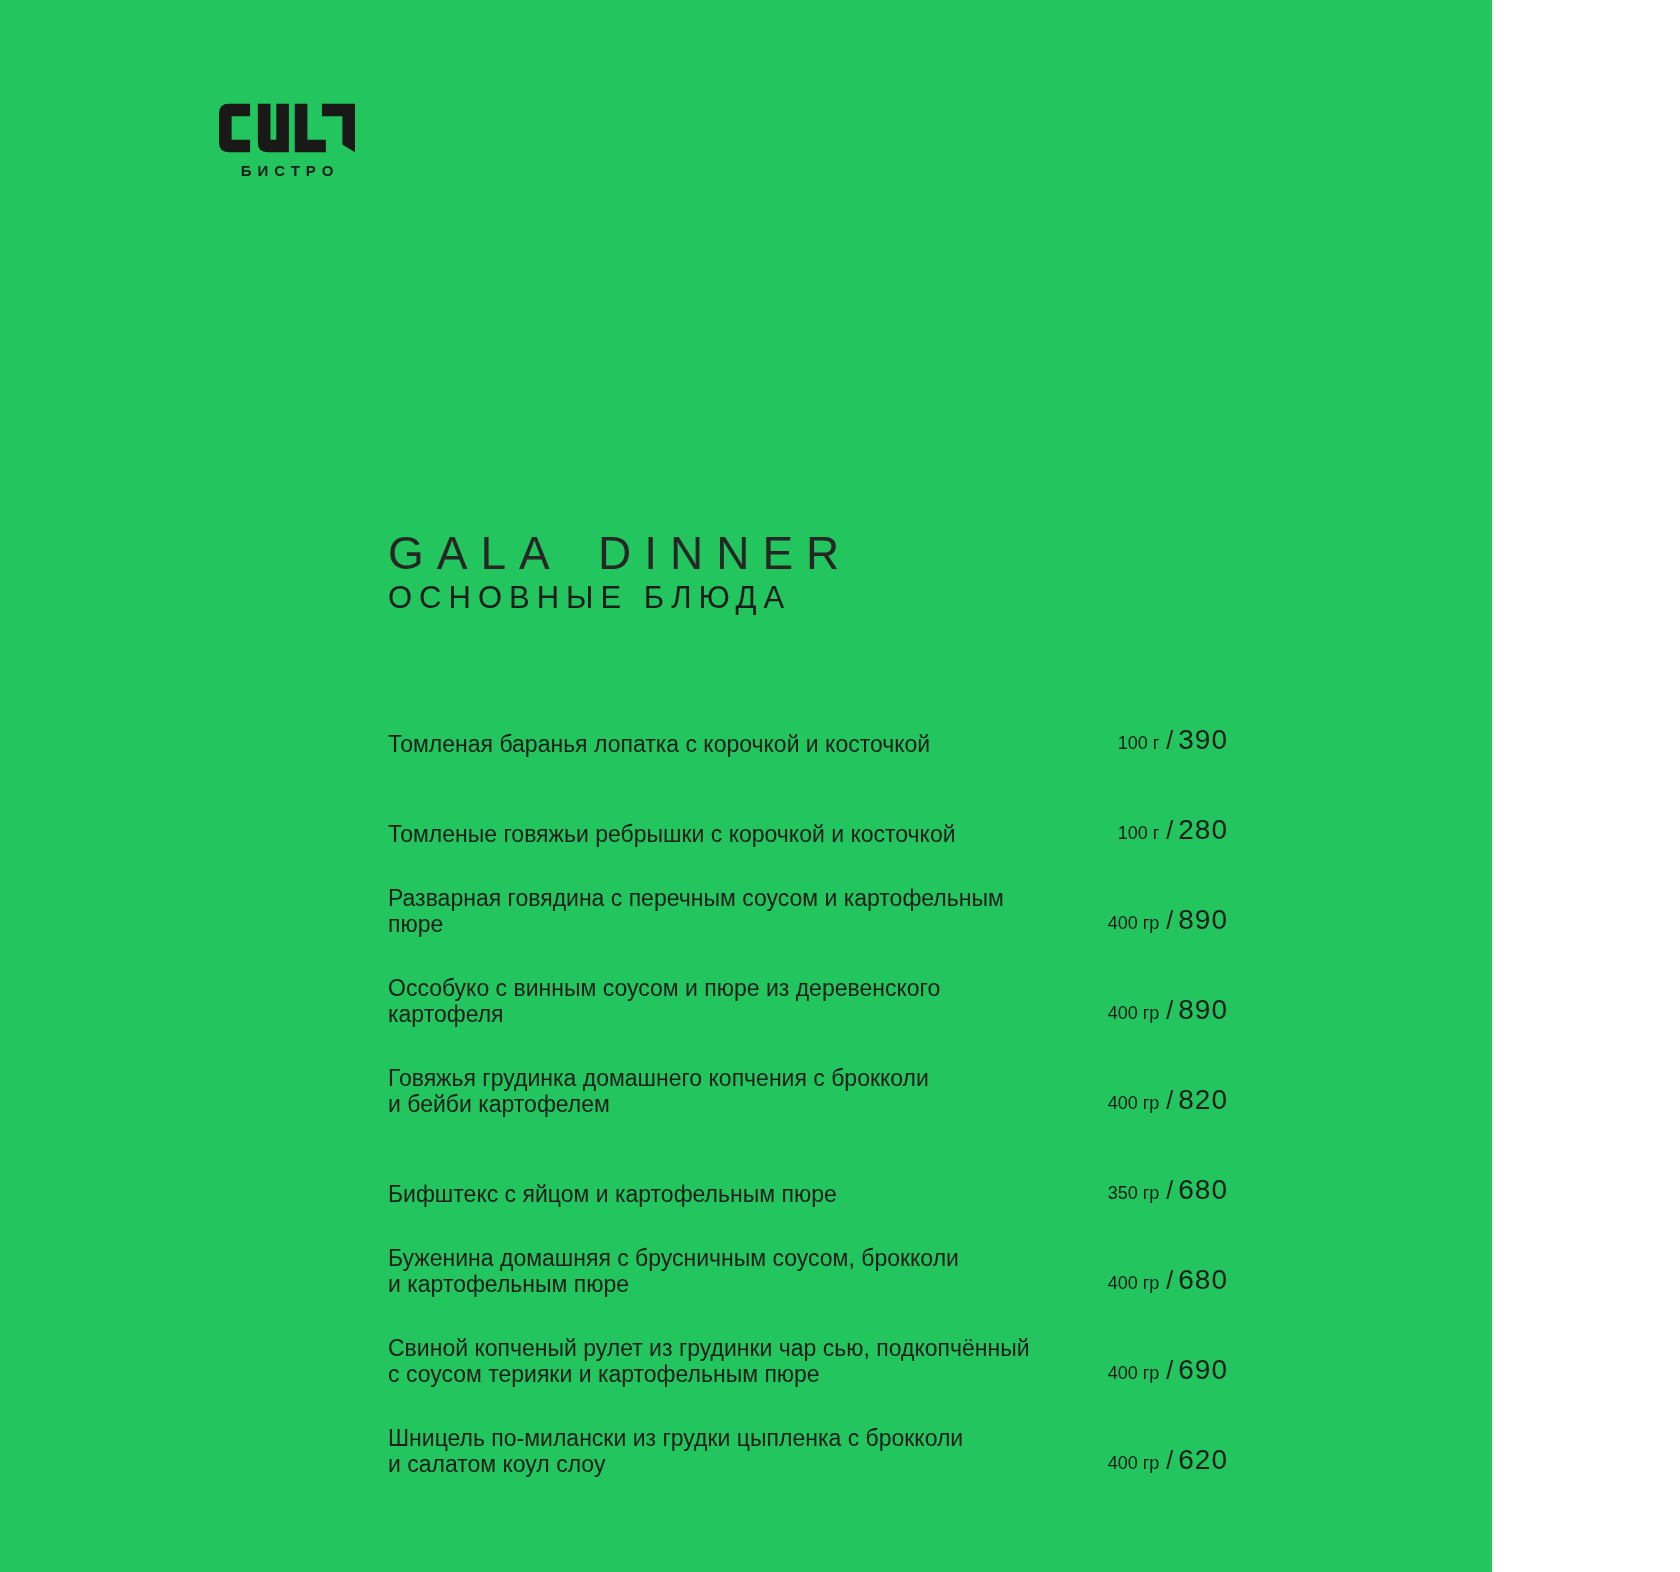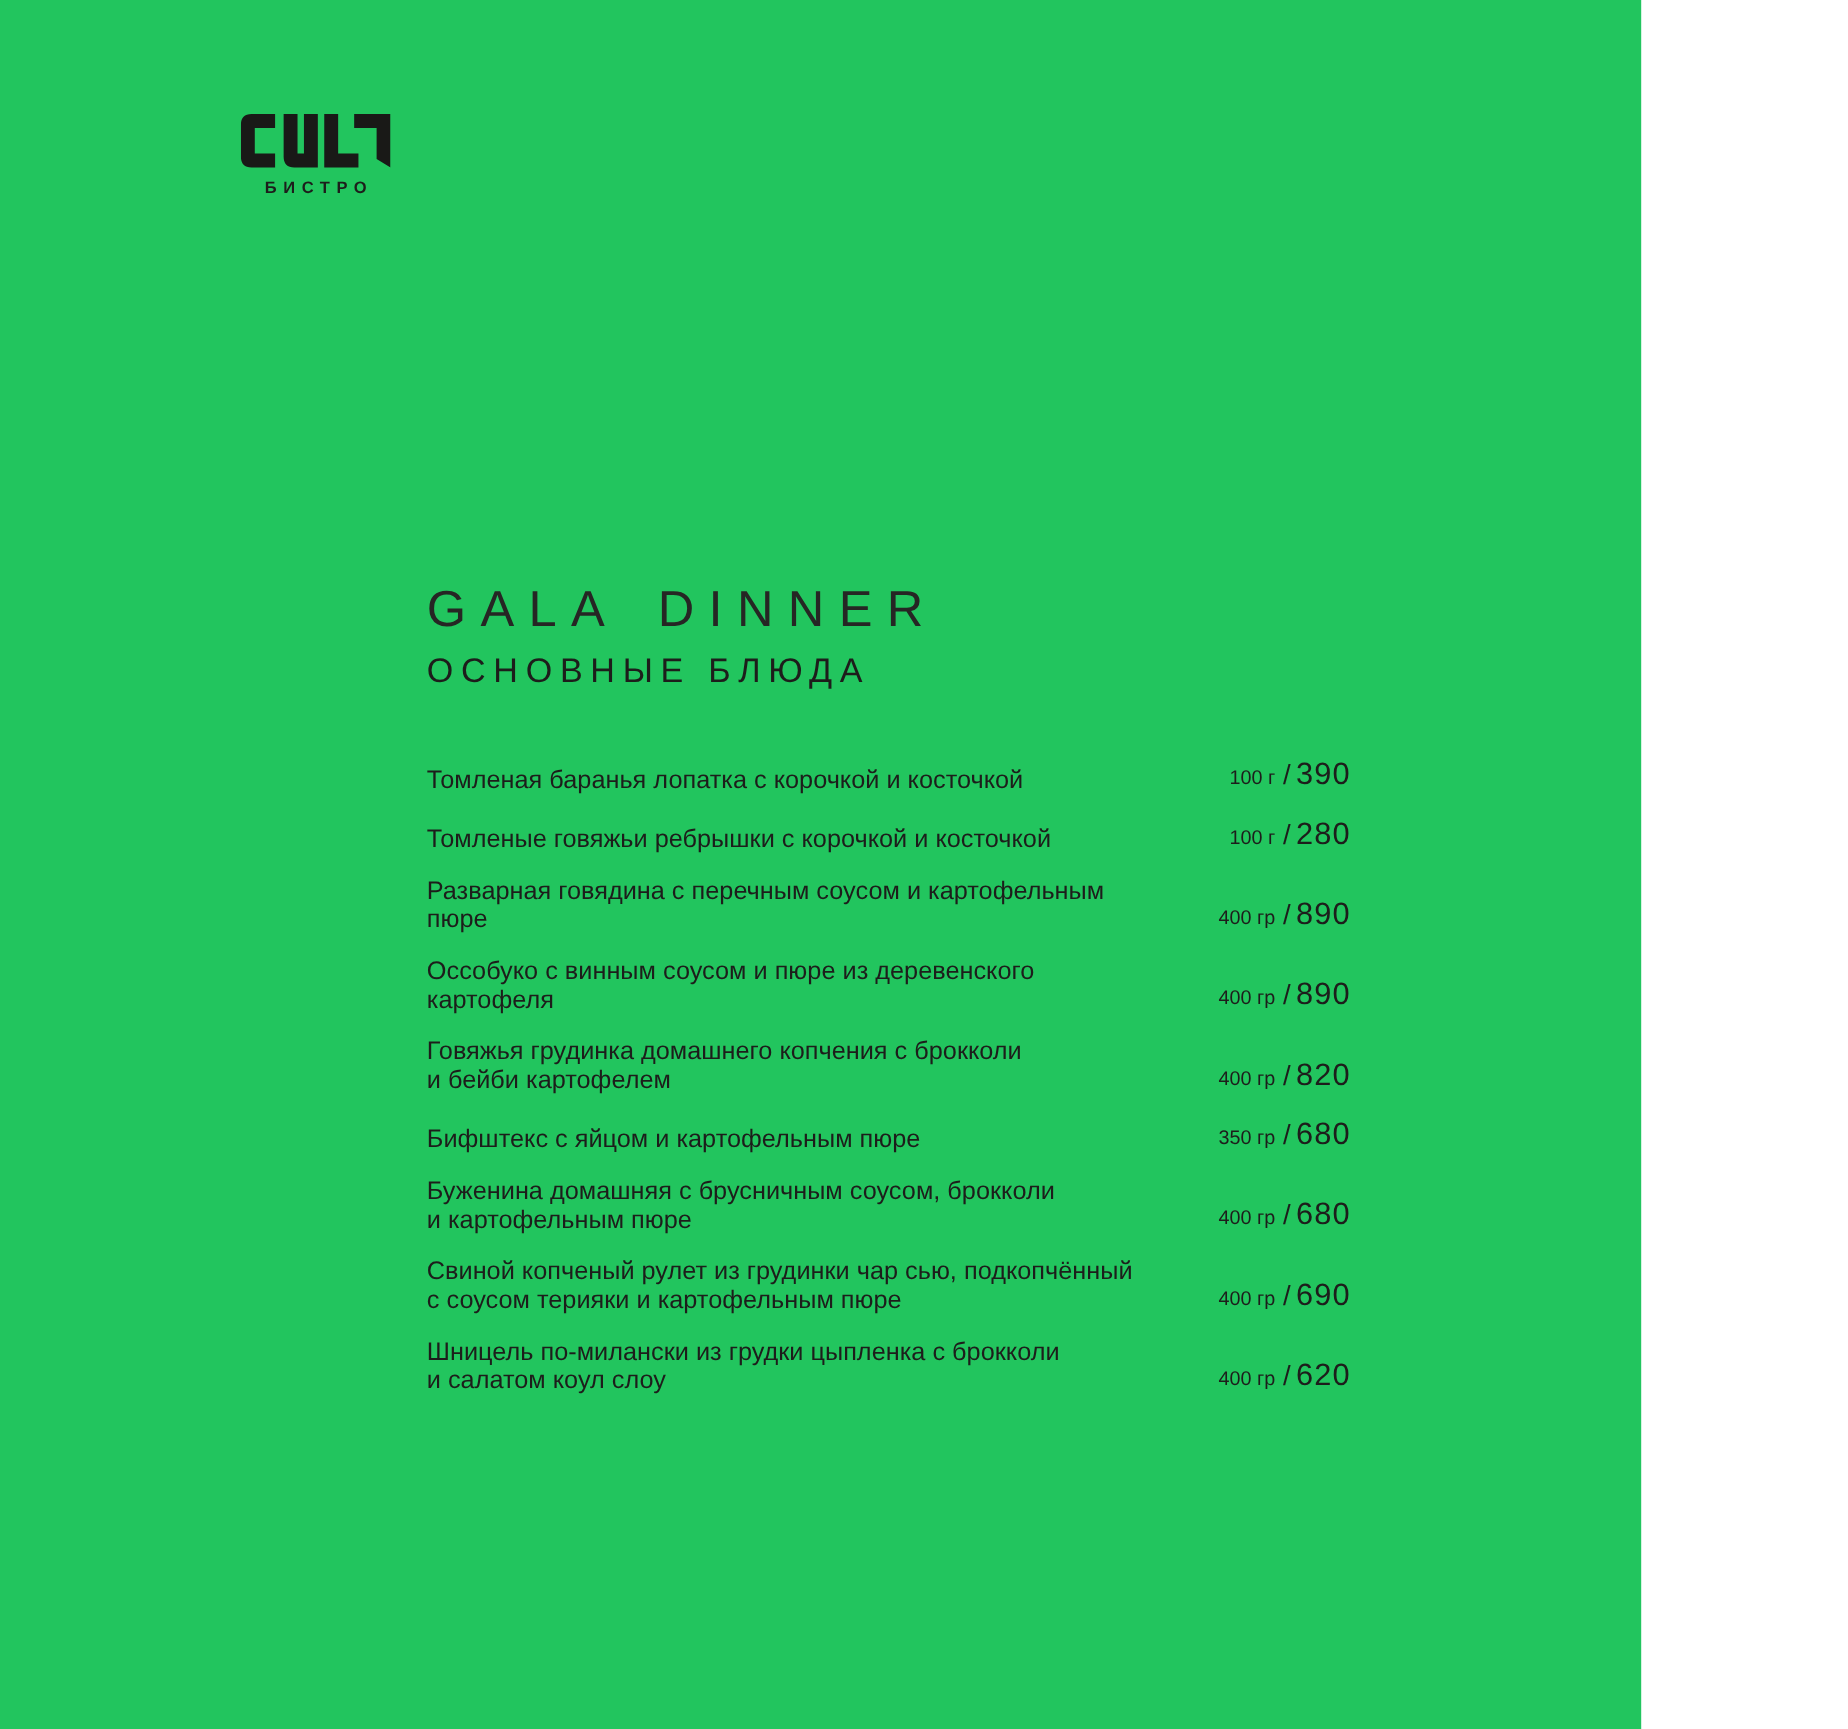--- a/index.html
+++ b/index.html
@@ -24,21 +24,21 @@
     color:#1d1d1b;
   }
   
   .title{
     position:absolute;left:388px;top:526px;
     font-size:46px;font-weight:400;
     letter-spacing:13px;word-spacing:12px;
     color:#262624;
   }
   .section{
-    position:absolute;left:388px;top:592px;
+    position:absolute;left:388px;top:580px;
     font-size:31px;font-weight:400;
     letter-spacing:7px;
     color:#1d1d1b;
   }
   
   .menu{
     position:absolute;left:388px;top:688px;width:840px;
   }
   .row{
     display:flex;justify-content:space-between;align-items:flex-end;
@@ -46,20 +46,21 @@
   }
   .dish{
     font-size:23px;line-height:26px;
     max-width:660px;
   }
   .dish span{display:block;}
   .pricecell{
     display:inline-flex;align-items:baseline;
     white-space:nowrap;
     padding-bottom:1px;
+    margin-top:36px;
   }
   .w{font-size:18px;}
   .slash{font-size:25px;font-weight:300;margin:0 5px 0 7px;}
   .p{font-size:28px;letter-spacing:1px;}
 </style>
 </head>
 <body>
 
 <div class="page">
 

